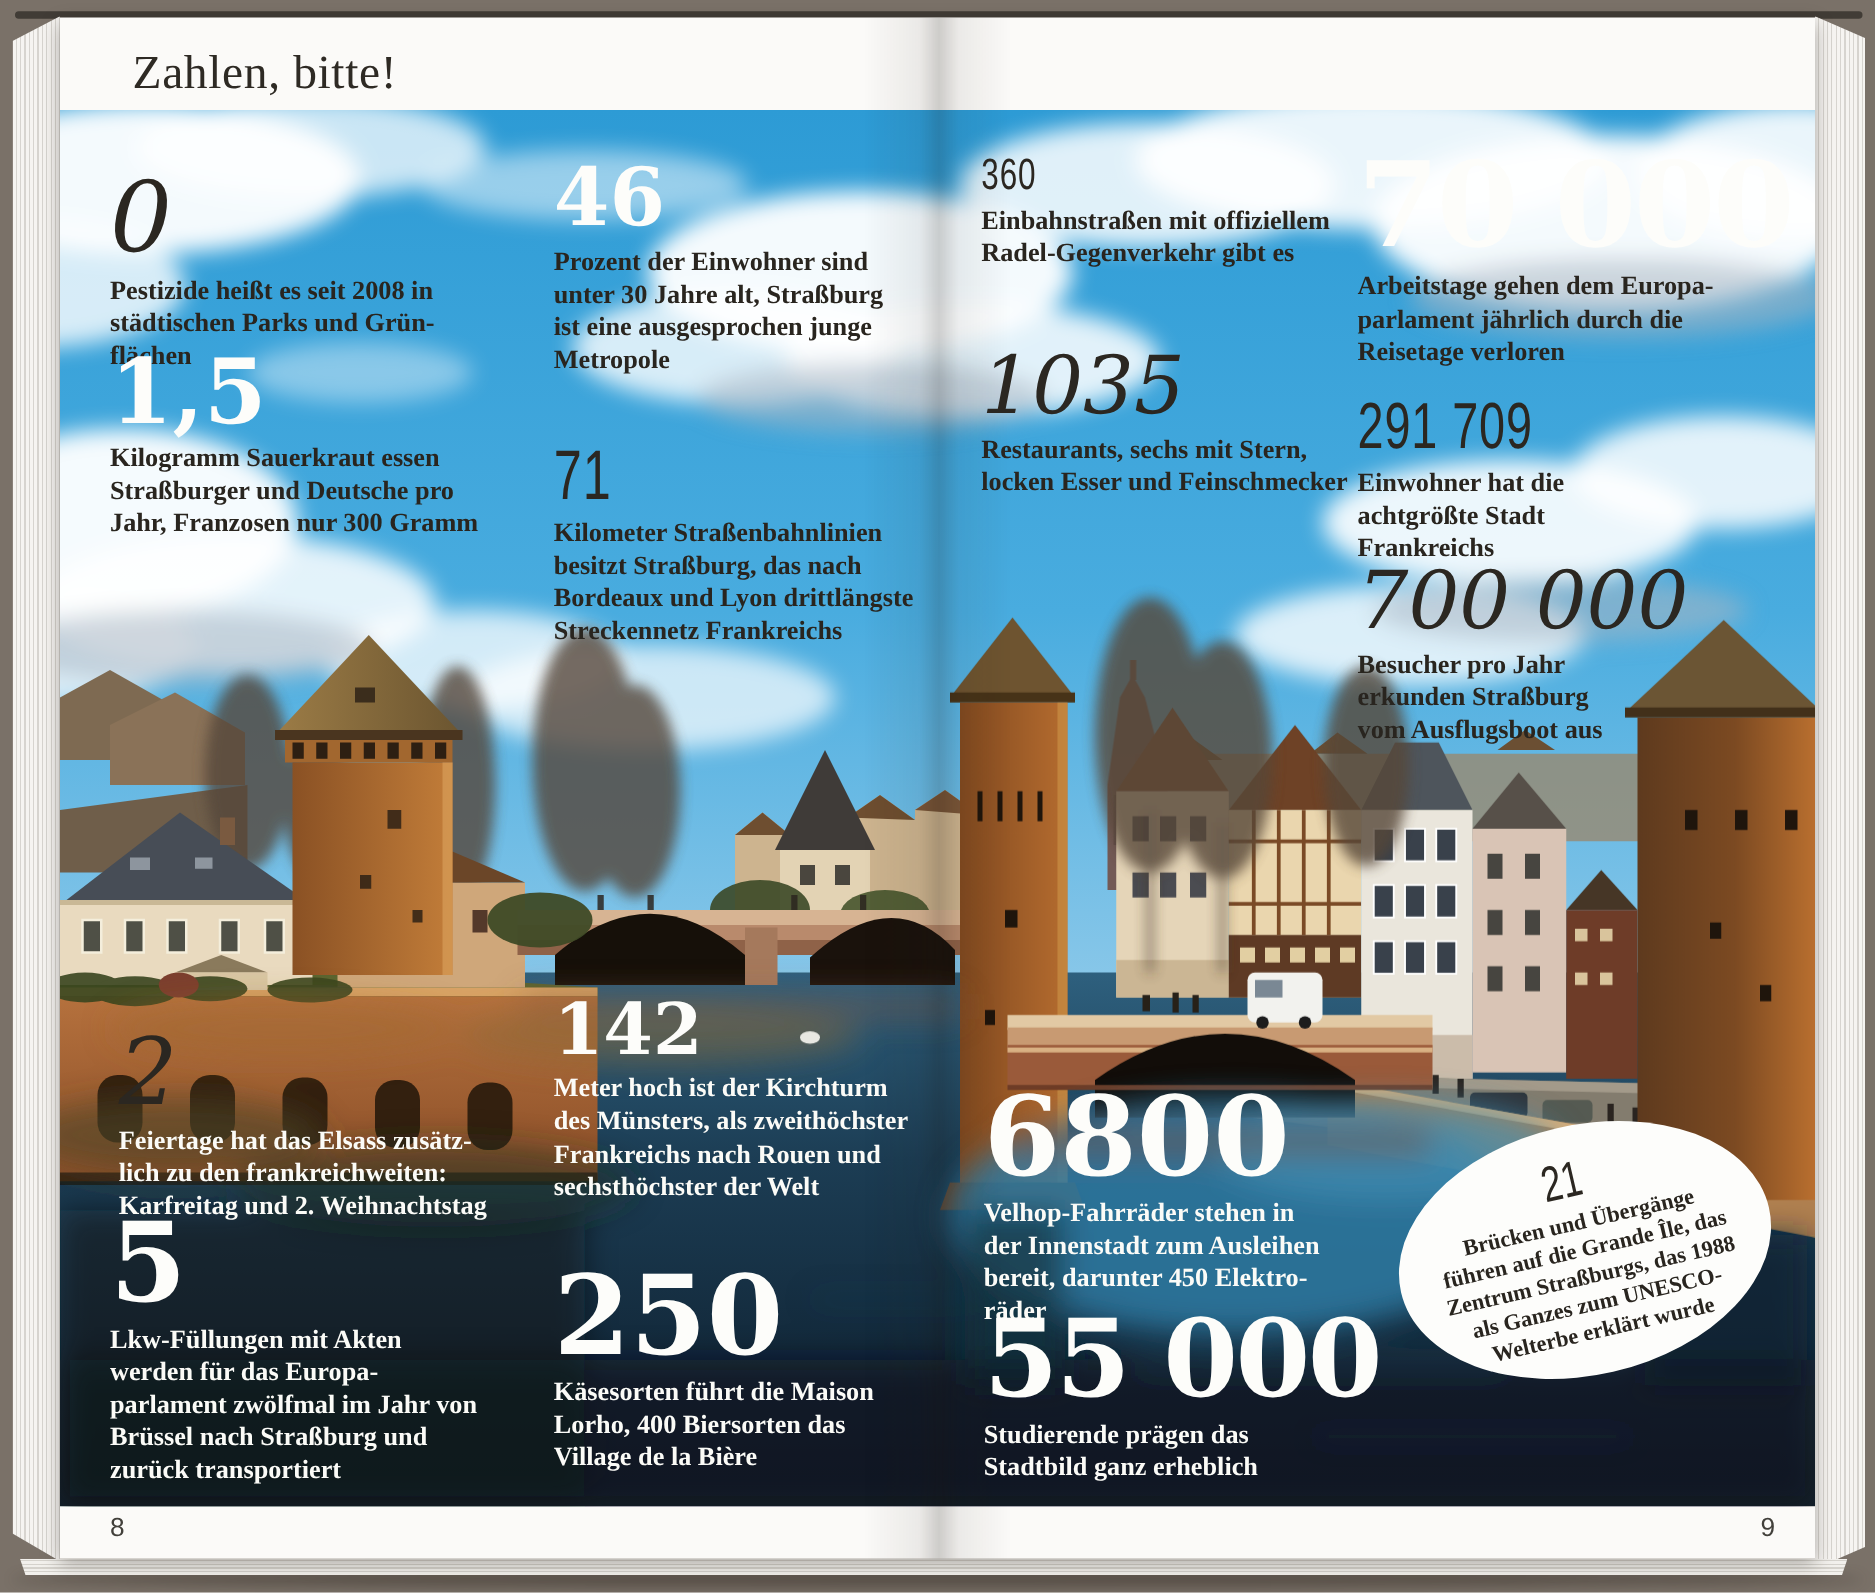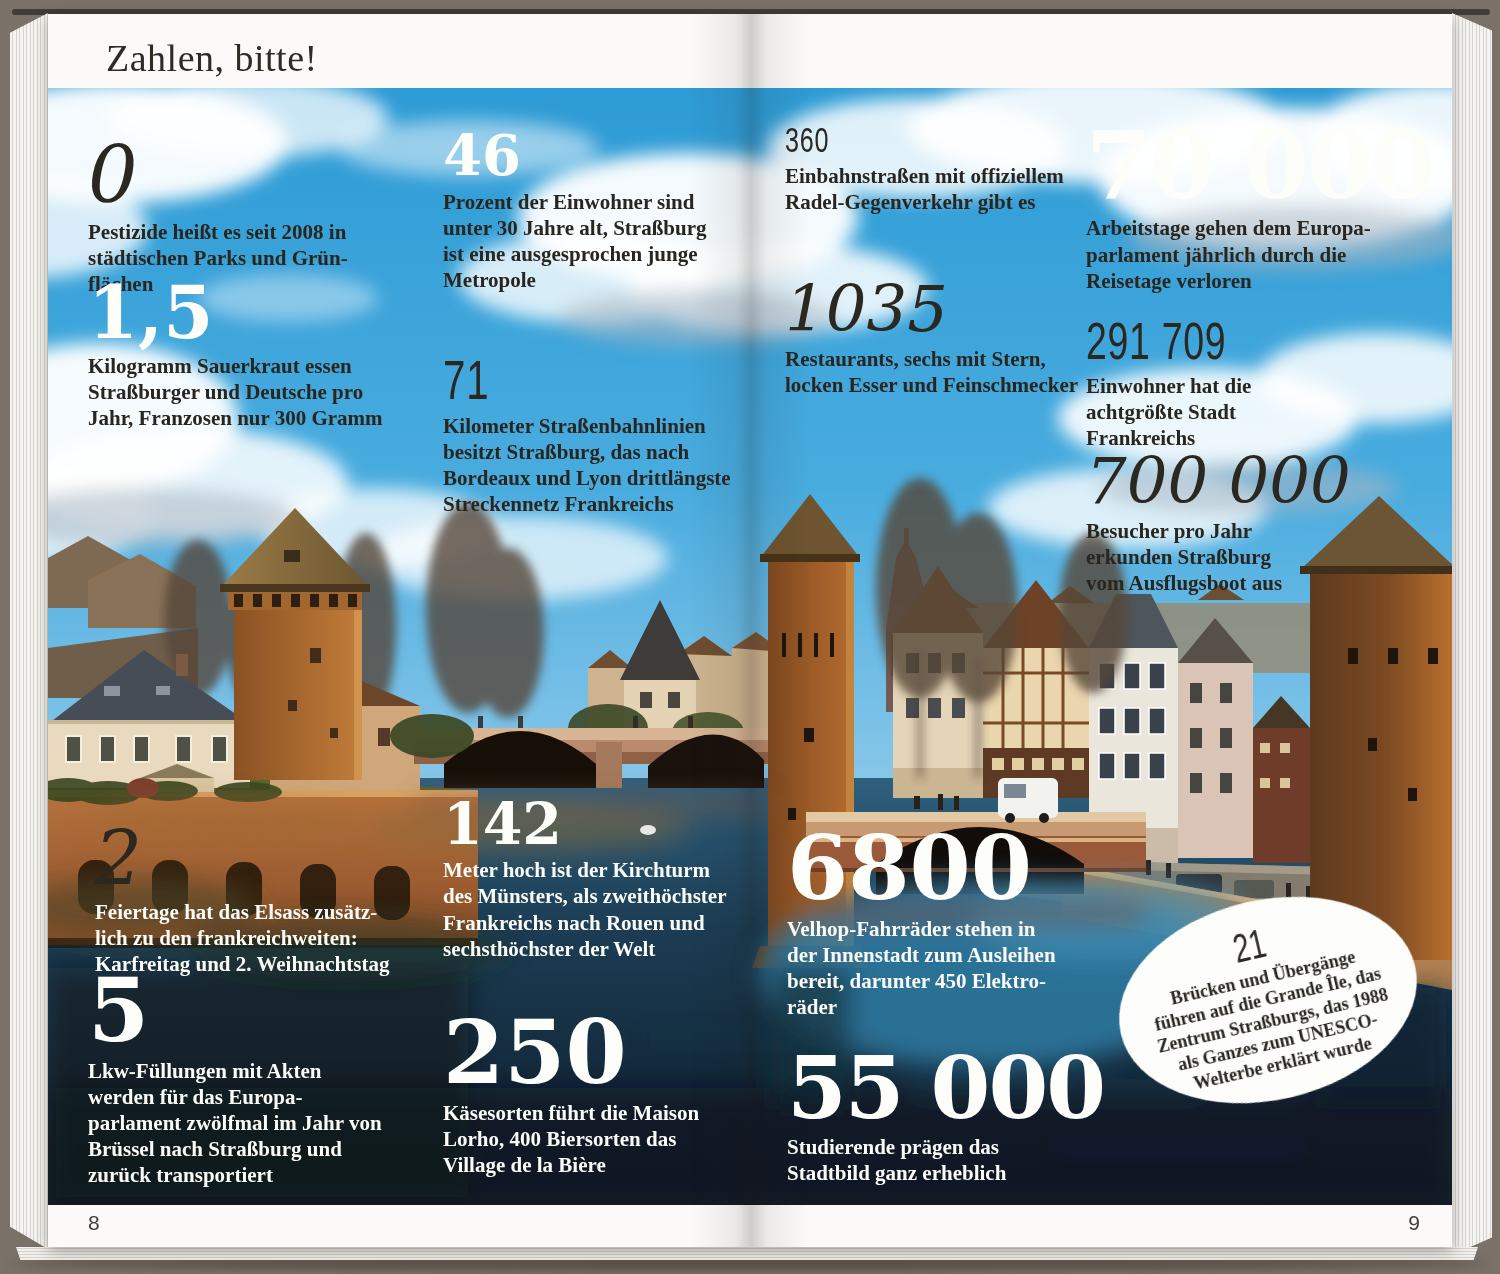--- a/index.html
+++ b/index.html
@@ -434,21 +434,21 @@
 
     <div class="title">Zahlen, bitte!</div>
 
     <div class="stat" style="left:40px;top:126px;width:330px">
       <div class="num it n-dark" style="font-size:78px">0</div>
       <div class="txt t-dark">Pestizide heißt es seit 2008 in
 städtischen Parks und Grün-
 flächen</div>
     </div>
     <div class="stat" style="left:395px;top:116px;width:330px">
-      <div class="num" style="font-size:56px">46</div>
+      <div class="num" style="font-size:64px">46</div>
       <div class="txt t-dark">Prozent der Einwohner sind
 unter 30 Jahre alt, Straßburg
 ist eine ausgesprochen junge
 Metropole</div>
     </div>
     <div class="stat" style="left:40px;top:266px;width:345px">
       <div class="num" style="font-size:72px">1,5</div>
       <div class="txt t-dark">Kilogramm Sauerkraut essen
 Straßburger und Deutsche pro
 Jahr, Franzosen nur 300 Gramm</div>
@@ -509,21 +509,21 @@
       <div class="txt t-dark">Einwohner hat die
 achtgrößte Stadt
 Frankreichs</div>
     </div>
     <div class="stat" style="left:1038px;top:438px;width:360px">
       <div class="num it n-dark" style="font-size:64px">700 000</div>
       <div class="txt t-dark">Besucher pro Jahr
 erkunden Straßburg
 vom Ausflugsboot aus</div>
     </div>
-    <div class="stat" style="left:739px;top:814px;width:350px">
+    <div class="stat" style="left:739px;top:855px;width:350px">
       <div class="num" style="font-size:88px">6800</div>
       <div class="txt t-white">Velhop-Fahrräder stehen in
 der Innenstadt zum Ausleihen
 bereit, darunter 450 Elektro-
 räder</div>
     </div>
     <div class="stat" style="left:739px;top:1034px;width:350px">
       <div class="num" style="font-size:86px;letter-spacing:-2px">55 000</div>
       <div class="txt t-white">Studierende prägen das
 Stadtbild ganz erheblich</div>

